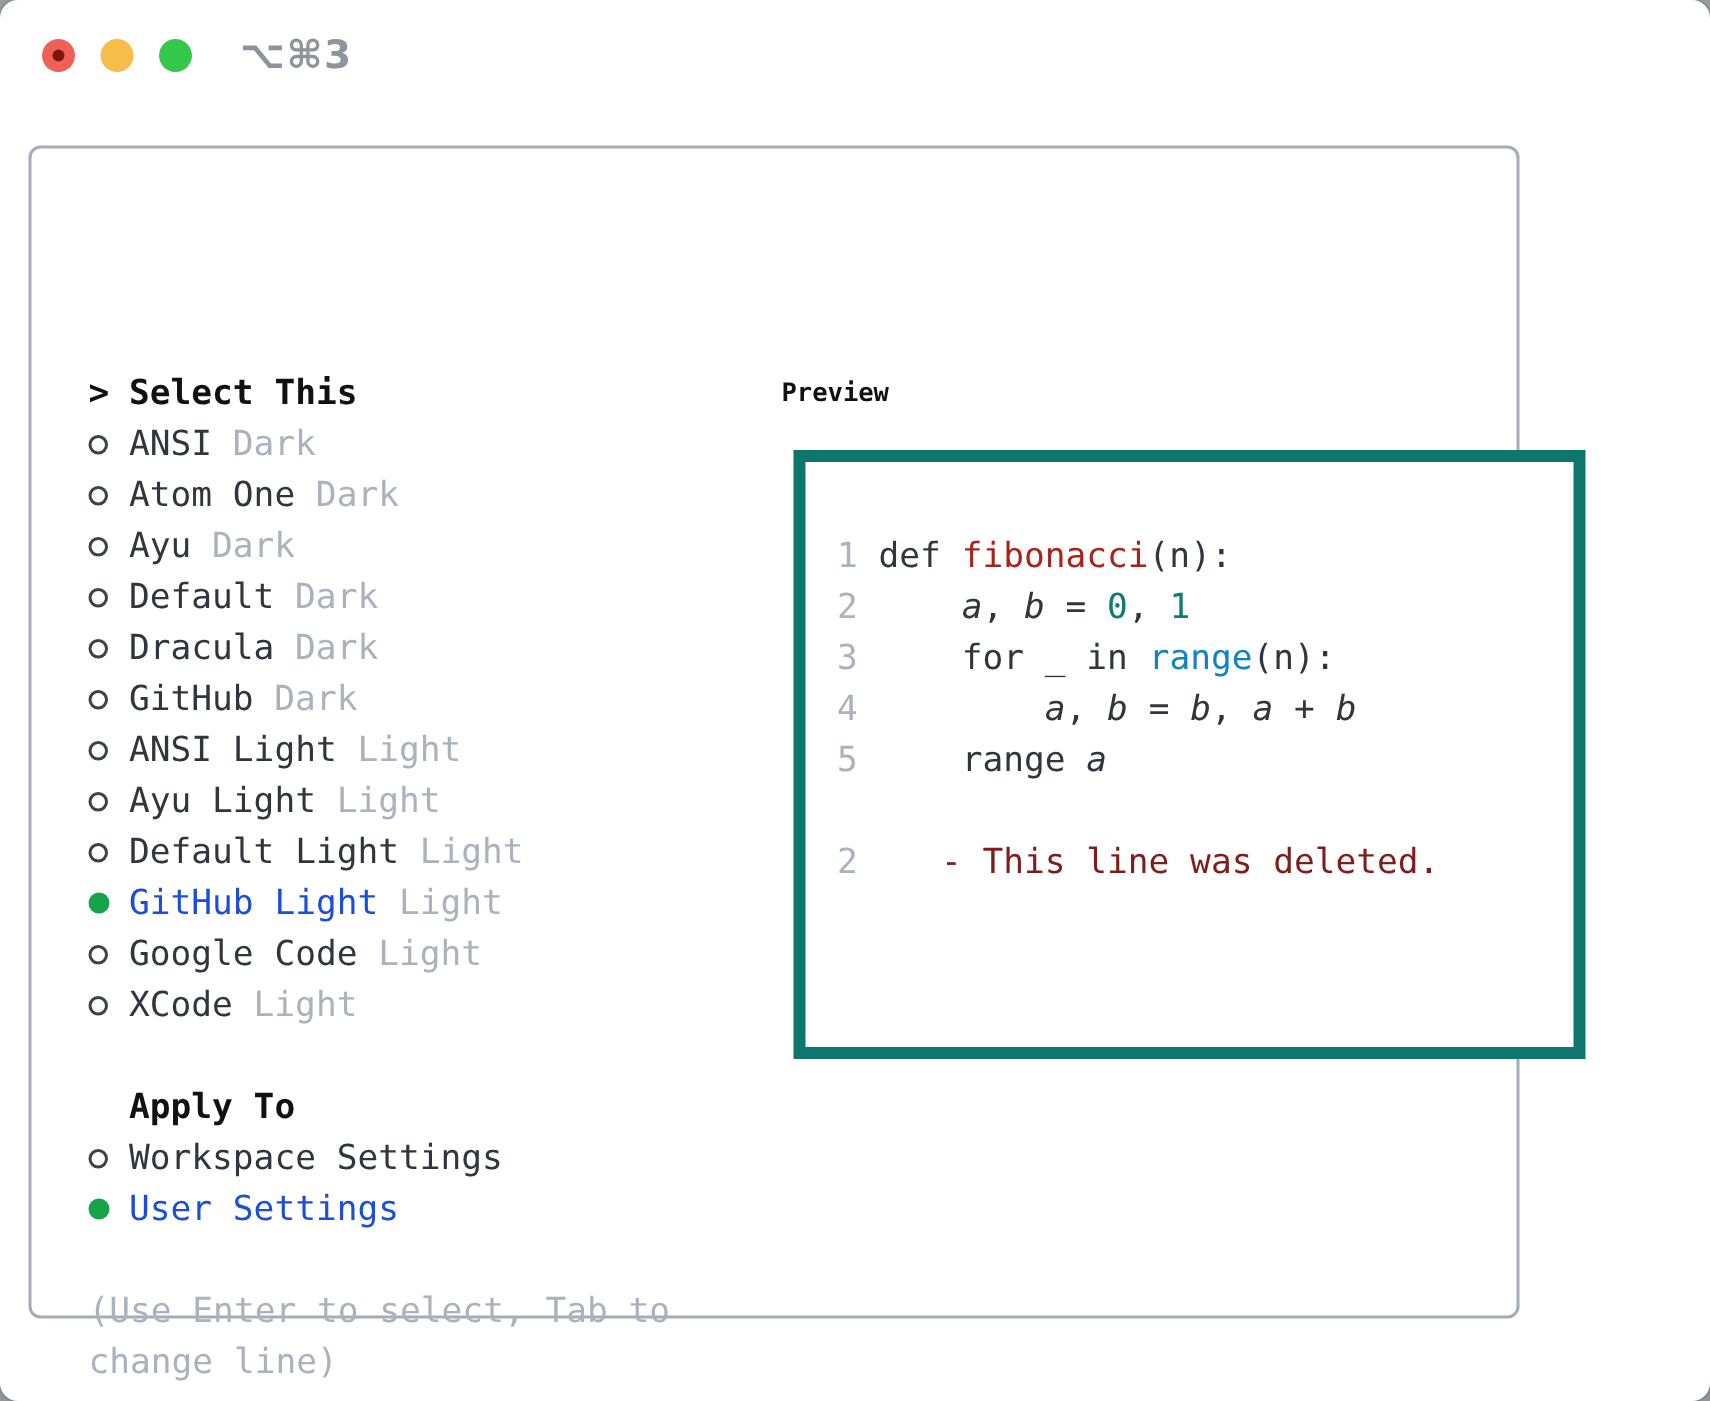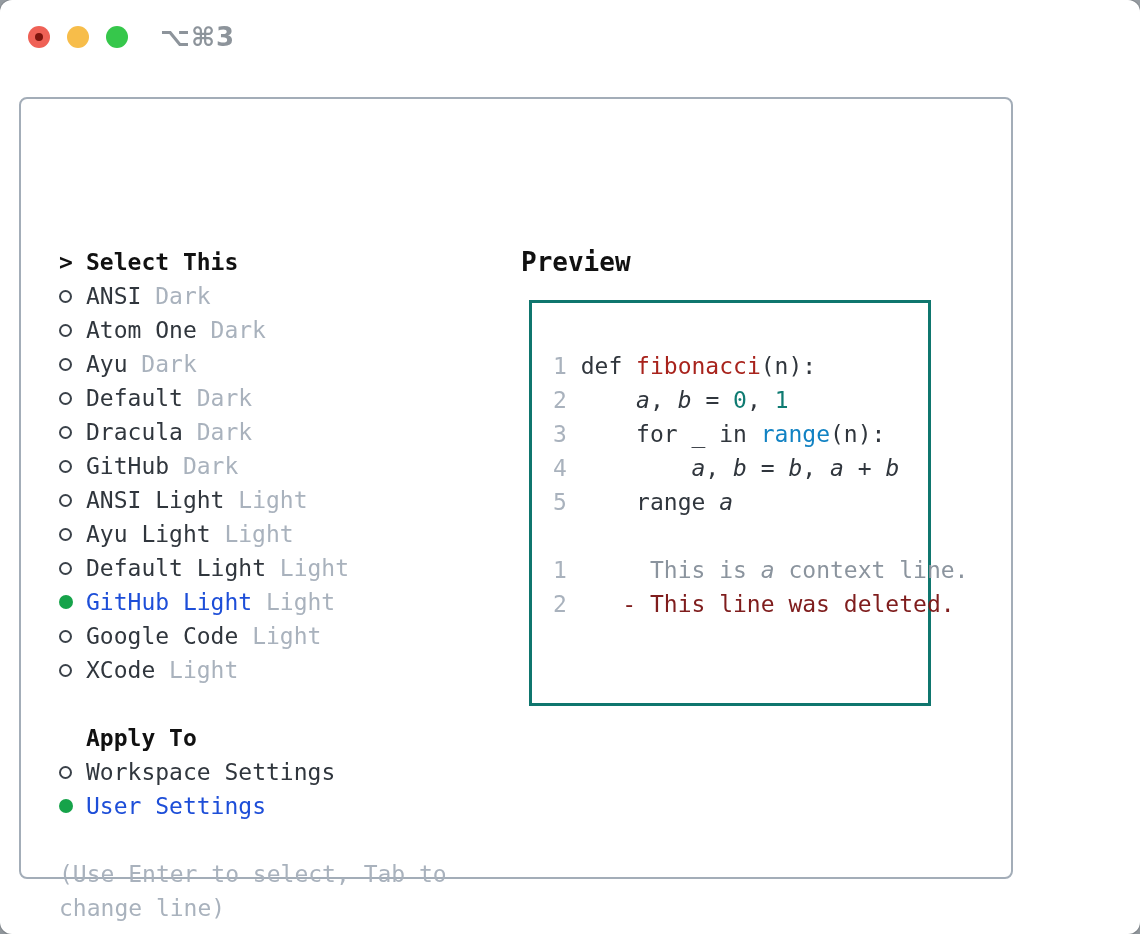--- a/index.html
+++ b/index.html
@@ -30,24 +30,24 @@
   .row{height:34px;display:flex;align-items:center;white-space:pre;}
   .marker{width:27px;flex:0 0 27px;display:flex;align-items:center;}
   .ring{width:13px;height:13px;box-sizing:border-box;border:2px solid #3b424a;border-radius:50%;}
   .dot{width:14px;height:14px;border-radius:50%;background:#16a34a;}
   .prompt{font-weight:700;color:#111;}
   .hdr{font-weight:700;color:#111;}
   .variant{color:#a9b2bd;margin-left:0.6em;}
   .sel .name{color:#1d4ed8;}
   .hint{color:#a9b2bd;}
   
-  .preview-label{position:absolute;left:500px;top:146px;height:34px;display:flex;align-items:center;font-size:26px;font-weight:700;color:#111;}
+  .preview-label{position:absolute;left:500px;top:146px;height:34px;display:flex;align-items:center;font-size:17px;font-weight:700;color:#111;}
   .preview-box{
-    position:absolute;left:508px;top:201px;width:402px;height:406px;
-    border:3px solid #0f766e;box-sizing:border-box;background:#fff;
+    position:absolute;left:508px;top:201px;width:528px;height:406px;
+    border:8px solid #0f766e;box-sizing:border-box;background:#fff;
   }
   .code{position:absolute;left:21px;top:46px;font-size:23px;line-height:34px;}
   .code-line{height:34px;white-space:pre;}
   .tok-plain{color:#30363d;}
   .tok-kw{color:#30363d;}
   .tok-func{color:#a8231c;}
   .tok-num{color:#0f7b72;}
   .tok-builtin{color:#1182c3;margin-top:27px;}
   .tok-var{color:#30363d;font-style:italic;}
   .tok-lineno{color:#a9b2bd;}
@@ -108,19 +108,18 @@
     <div class="preview-label">Preview</div>
 
     <div class="preview-box">
       <div class="code" id="preview-code">
           <div class="code-line"><span class="tok-lineno">1</span><span class="tok-plain"> </span><span class="tok-kw">def </span><span class="tok-func">fibonacci</span><span class="tok-plain">(n):</span></div>
           <div class="code-line"><span class="tok-lineno">2</span><span class="tok-plain">     </span><span class="tok-var">a</span><span class="tok-plain">, </span><span class="tok-var">b</span><span class="tok-plain"> = </span><span class="tok-num">0</span><span class="tok-plain">, </span><span class="tok-num">1</span></div>
           <div class="code-line"><span class="tok-lineno">3</span><span class="tok-plain">     </span><span class="tok-kw">for</span><span class="tok-plain"> _ </span><span class="tok-kw">in</span><span class="tok-plain"> </span><span class="tok-builtin">range</span><span class="tok-plain">(n):</span></div>
           <div class="code-line"><span class="tok-lineno">4</span><span class="tok-plain">         </span><span class="tok-var">a</span><span class="tok-plain">, </span><span class="tok-var">b</span><span class="tok-plain"> = </span><span class="tok-var">b</span><span class="tok-plain">, </span><span class="tok-var">a</span><span class="tok-plain"> + </span><span class="tok-var">b</span></div>
           <div class="code-line"><span class="tok-lineno">5</span><span class="tok-plain">     </span><span class="tok-kw">range</span><span class="tok-plain"> </span><span class="tok-var">a</span></div>
           <div class="code-line">&nbsp;</div>
-          <div class="code-line"><span class="tok-lineno">1</span><span class="tok-ctx">      </span><span class="tok-ctx">This is </span><span class="tok-ctxvar">a</span><span class="tok-ctx"> context line.</span></div>
           <div class="code-line"><span class="tok-lineno">2</span><span class="tok-plain">    </span><span class="tok-del">- This line was deleted.</span></div>
         </div>
     </div>
 
   </div>
 </div>
 
 </body></html>

